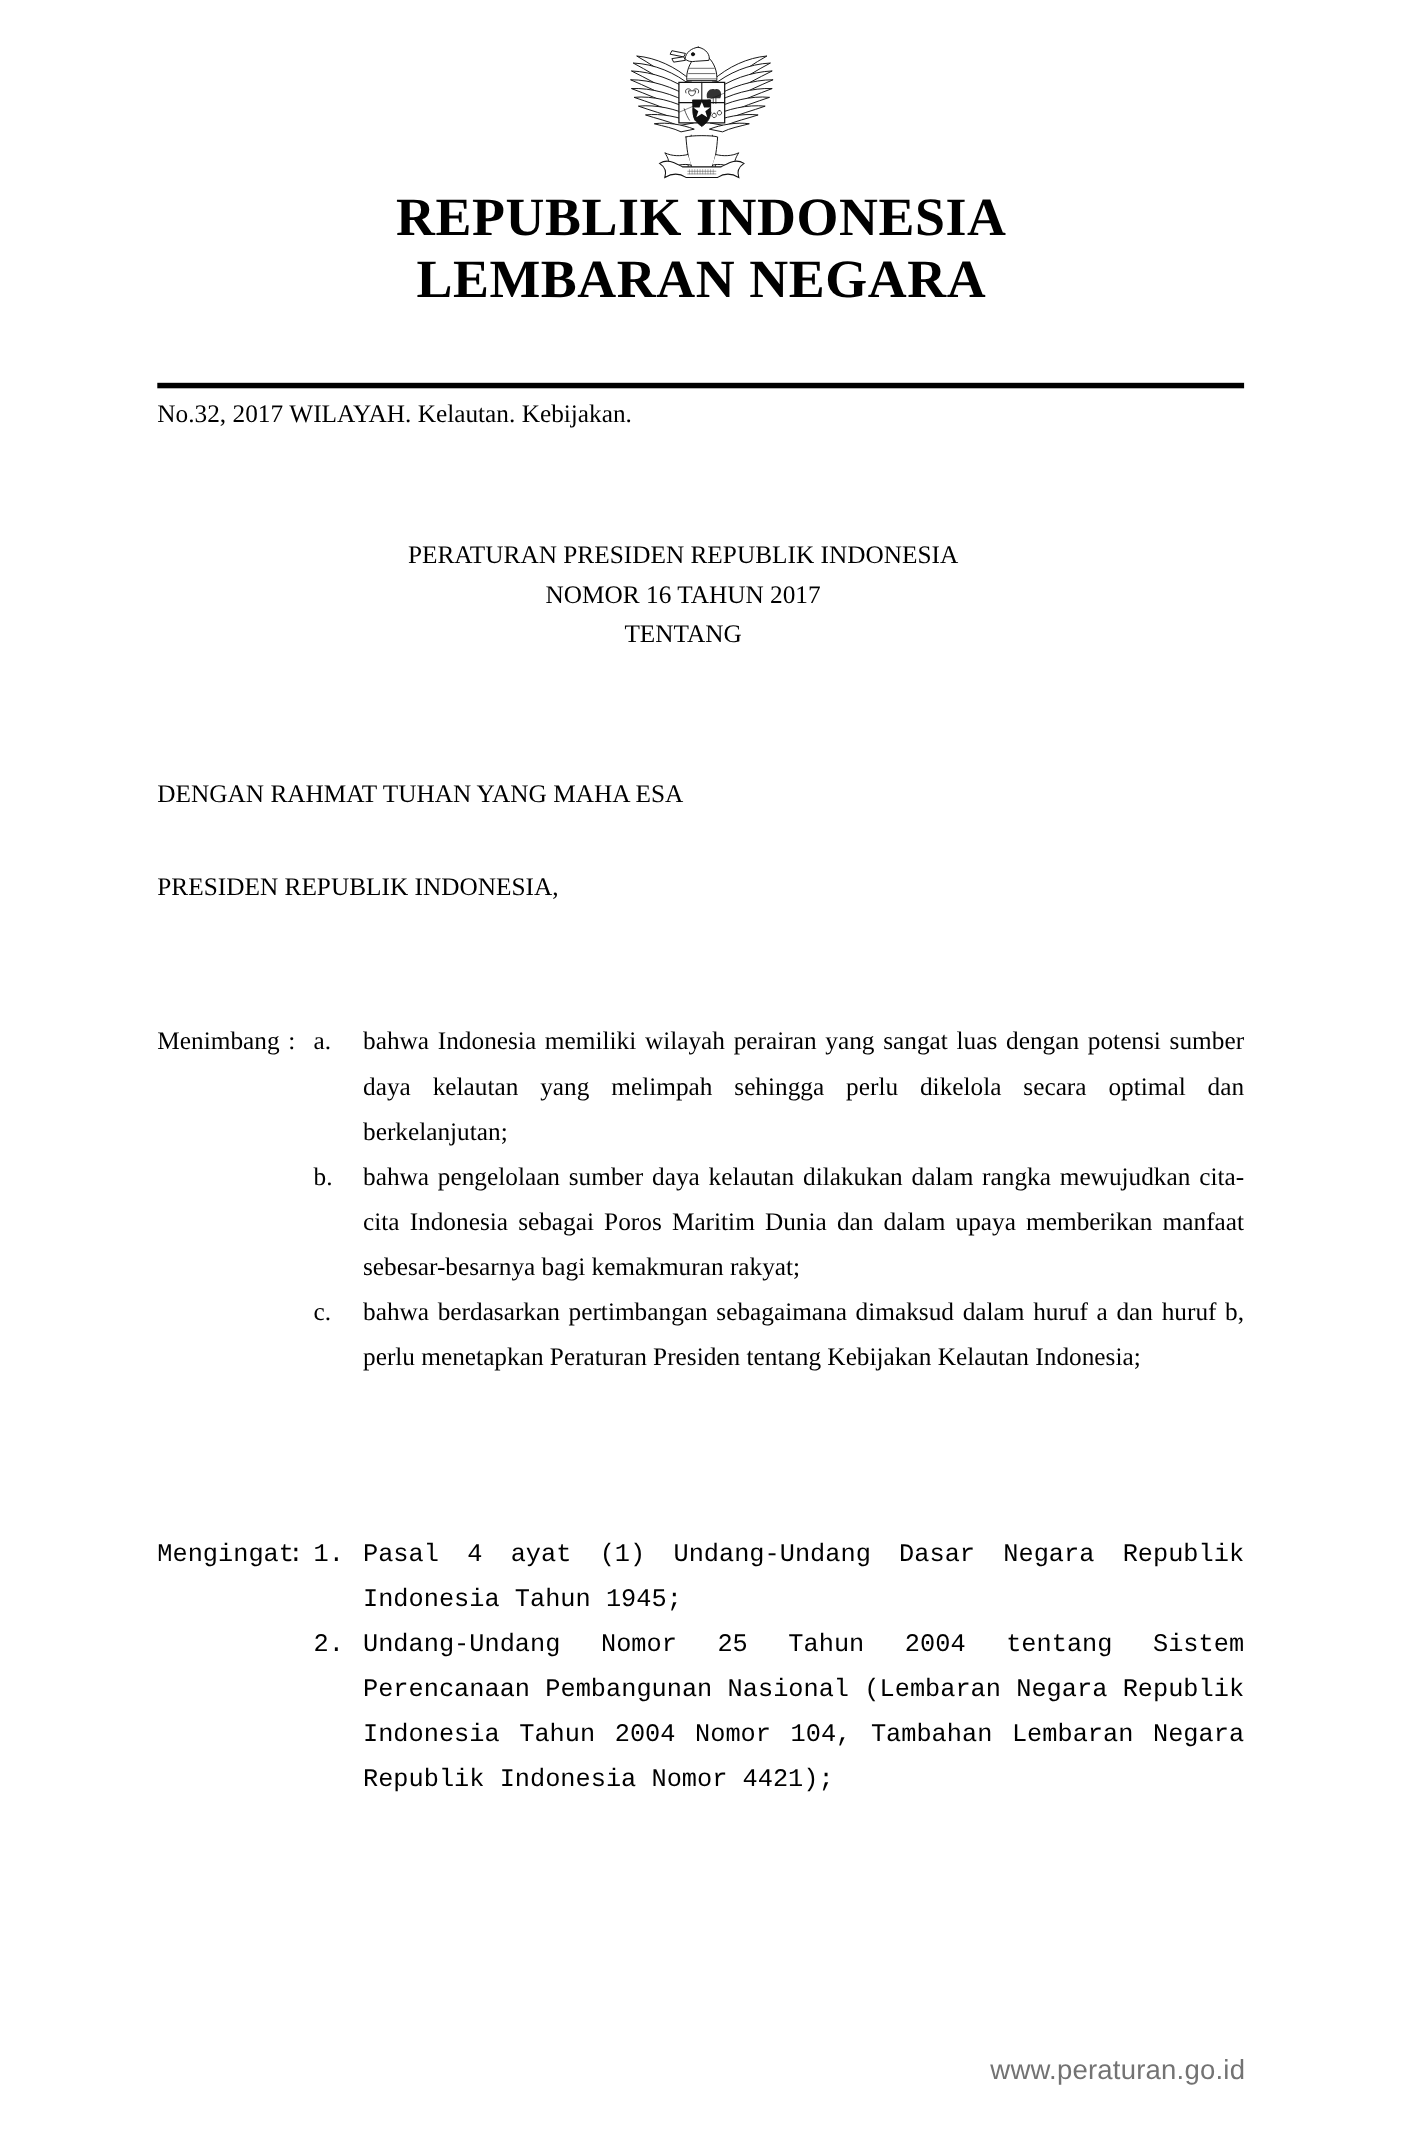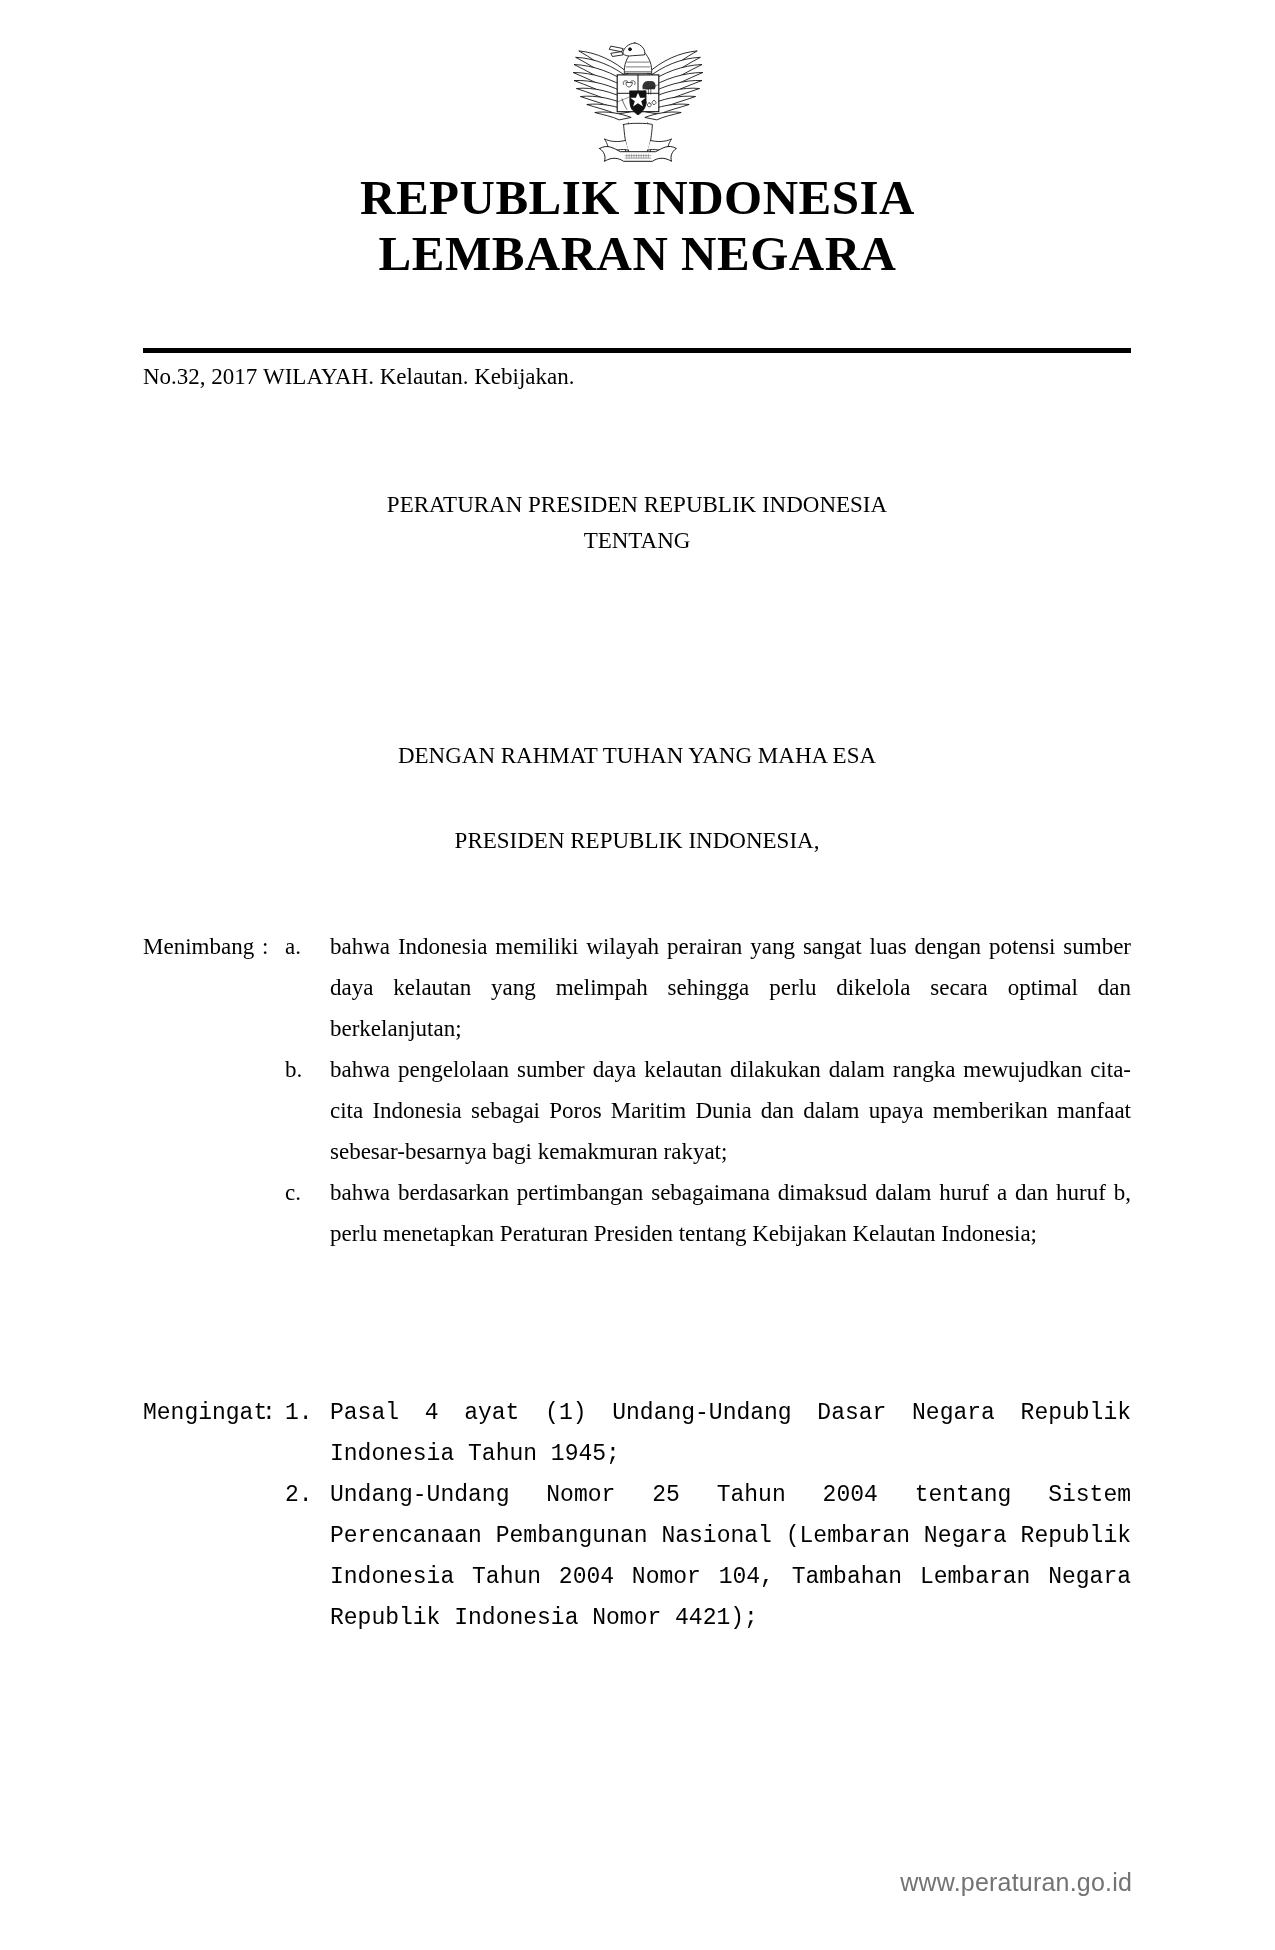--- a/index.html
+++ b/index.html
@@ -86,40 +86,38 @@
     width: 988px;
     padding-left: 120px;
     box-sizing: border-box;
     white-space: nowrap;
   }
 
   
   .title-block {
     position: absolute;
     top: 487px;
-    left: 143px;
+    left: 127px;
     width: 988px;
     text-align: center;
     font-size: 23px;
     line-height: 36px;
   }
   .title-block .tline {
     display: block;
     white-space: nowrap;
   }
 
   .decree-line {
     position: absolute;
     left: 143px;
     width: 988px;
-    text-align: center;
     font-size: 23px;
     line-height: 34px;
     white-space: nowrap;
-    margin-top: 34px;
   }
   .decree-rahmat { top: 705px; }
   .decree-presiden { top: 790px; }
 
   
   .clause-section {
     position: absolute;
     left: 143px;
     width: 988px;
   }
@@ -274,20 +272,21 @@
 
   <div class="rule"></div>
 
   <div class="meta-row">
     <span class="meta-no">No.32, 2017</span>
     <span class="meta-subject">WILAYAH. Kelautan. Kebijakan.</span>
   </div>
 
   <div class="title-block">
     <span class="tline">PERATURAN PRESIDEN REPUBLIK INDONESIA</span>
+    <span class="tline">NOMOR 16 TAHUN 2017</span>
     <span class="tline">TENTANG</span>
   </div>
 
   <div class="decree-line decree-rahmat">DENGAN RAHMAT TUHAN YANG MAHA ESA</div>
   <div class="decree-line decree-presiden">PRESIDEN REPUBLIK INDONESIA,</div>
 
   <div class="clause-section" id="section-menimbang">
     <div class="clause-row">
       <div class="clause-label">Menimbang</div>
       <div class="clause-colon">:</div>

